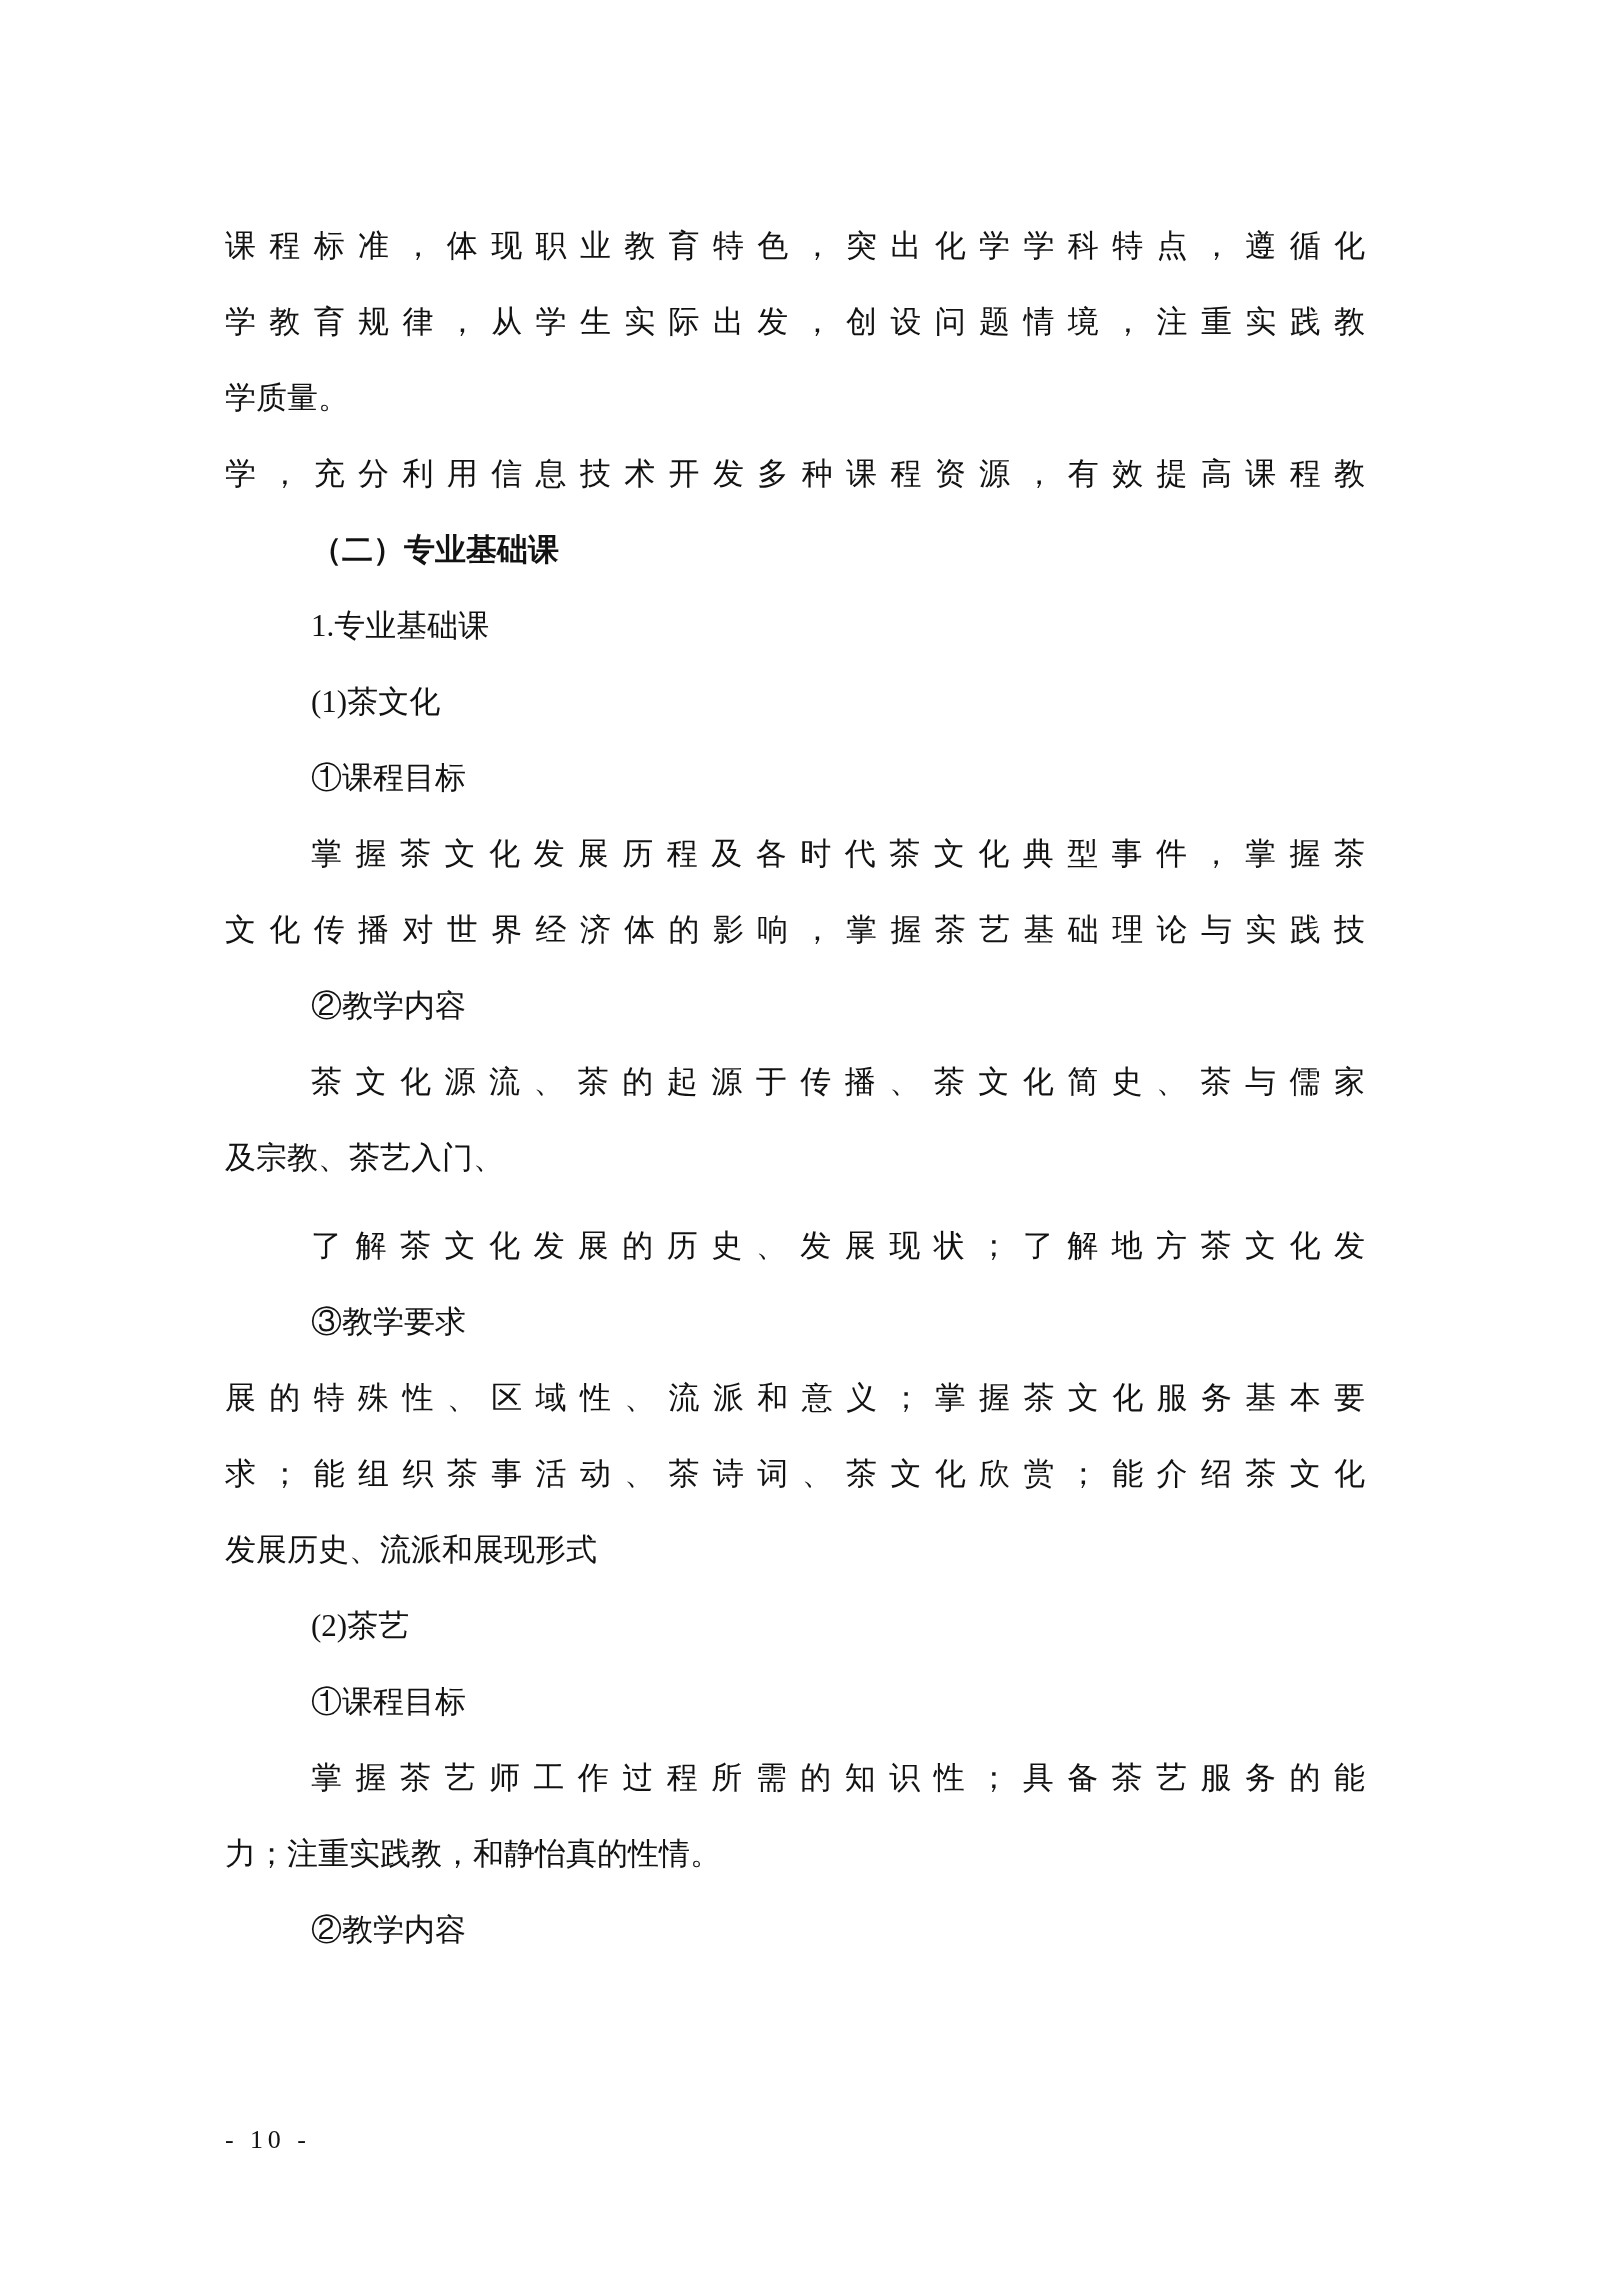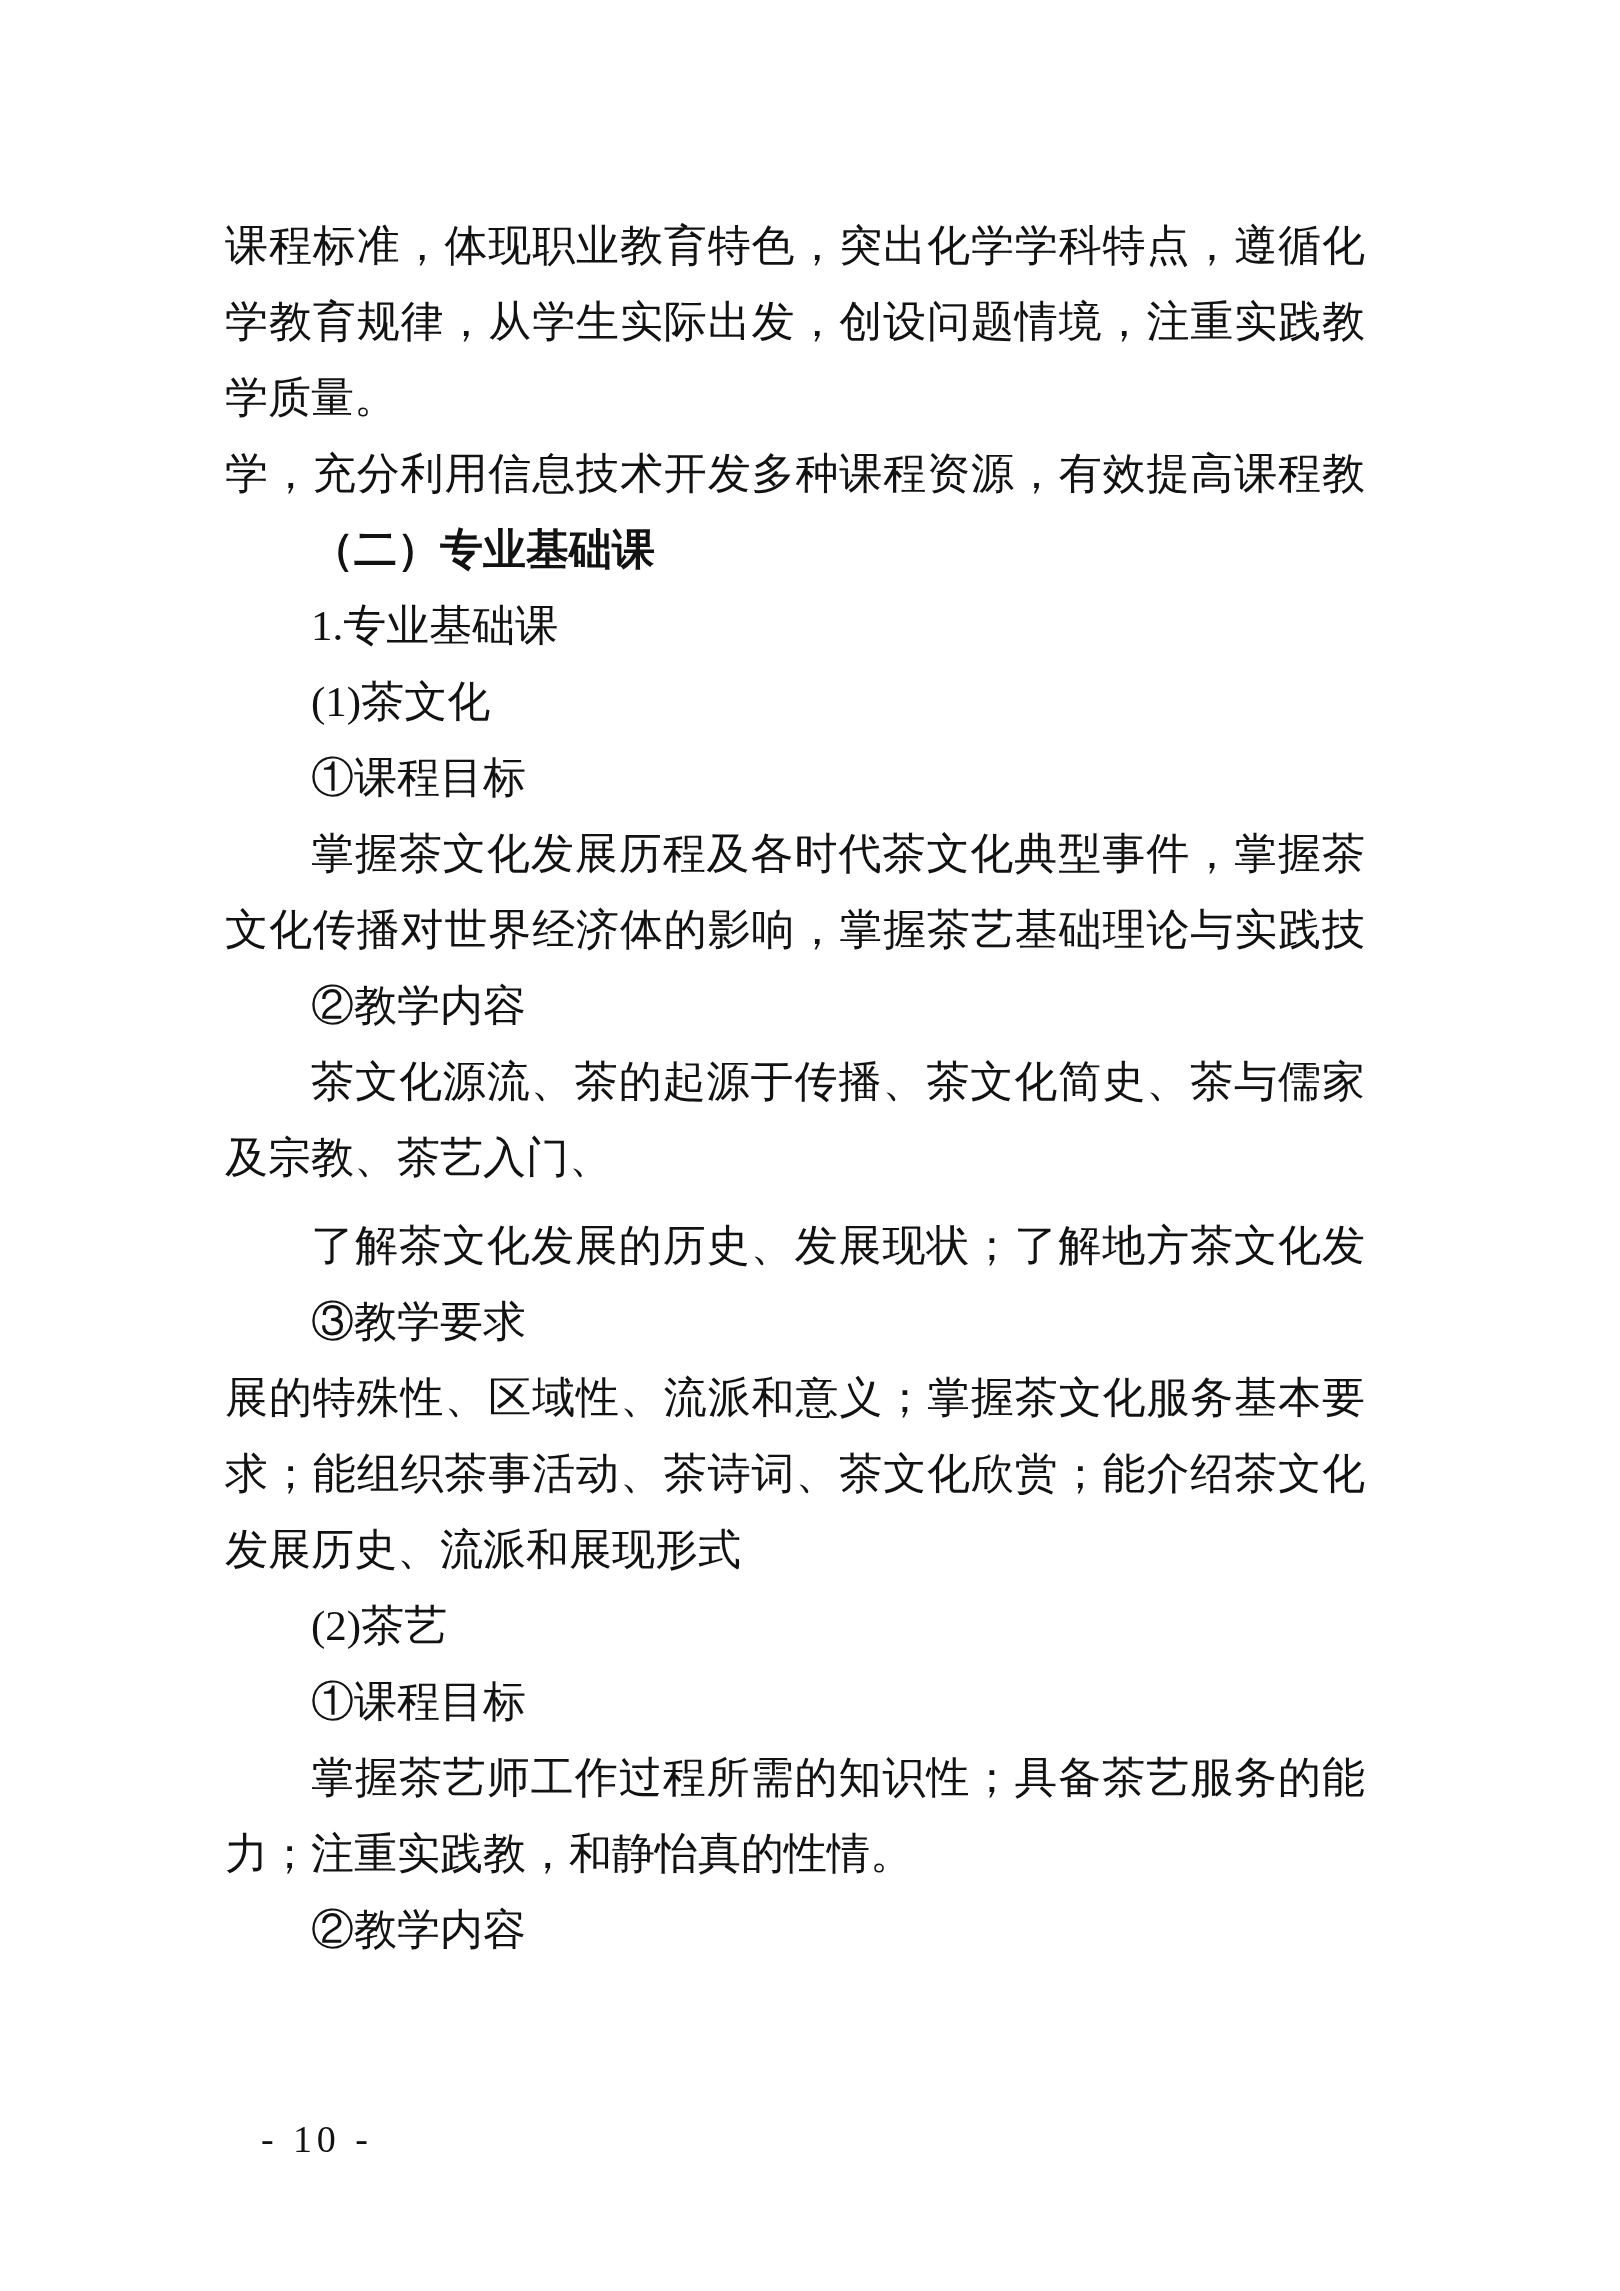--- a/index.html
+++ b/index.html
@@ -16,21 +16,21 @@
     font-family: "Liberation Serif", "DejaVu Serif", serif;
     overflow: hidden;
   }
   .text-block {
     position: absolute;
     left: 225px;
     top: 208px;
     width: 1140px;
   }
   .line {
-    font-size: 43px;
+    font-size: 31px;
     line-height: 76px;
     height: 76px;
     overflow: hidden;
     text-align: left;
     font-weight: 400;
   }
   .line.justify {
     text-align: justify;
     text-align-last: justify;
   }
@@ -40,26 +40,25 @@
   .line.bold {
     font-weight: 700;
   }
   .line.gap12 {
     margin-top: 11.8px;
   }
   .page-number {
     position: absolute;
     left: 225px;
     top: 2115px;
-    font-size: 38px;
+    font-size: 26px;
     line-height: 49px;
     letter-spacing: 4.9px;
     color: #121212;
     white-space: pre;
-    margin-left: 36px;
   }
 </style>
 </head>
 <body>
 
 <div class="page">
   <div class="text-block">
       <div class="line justify">课程标准，体现职业教育特色，突出化学学科特点，遵循化</div>
       <div class="line justify">学教育规律，从学生实际出发，创设问题情境，注重实践教</div>
       <div class="line">学质量。</div>

